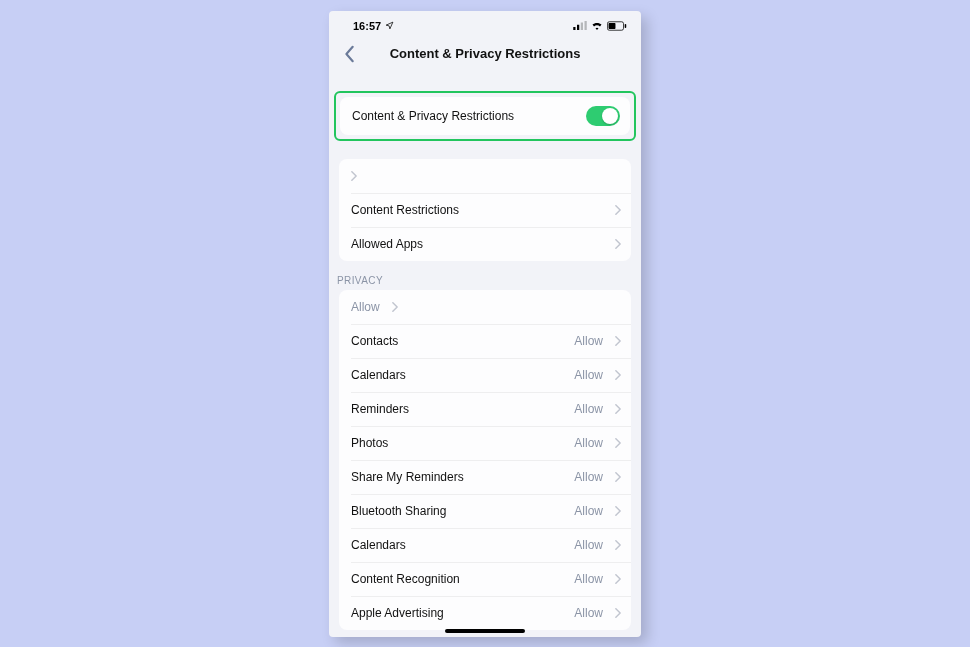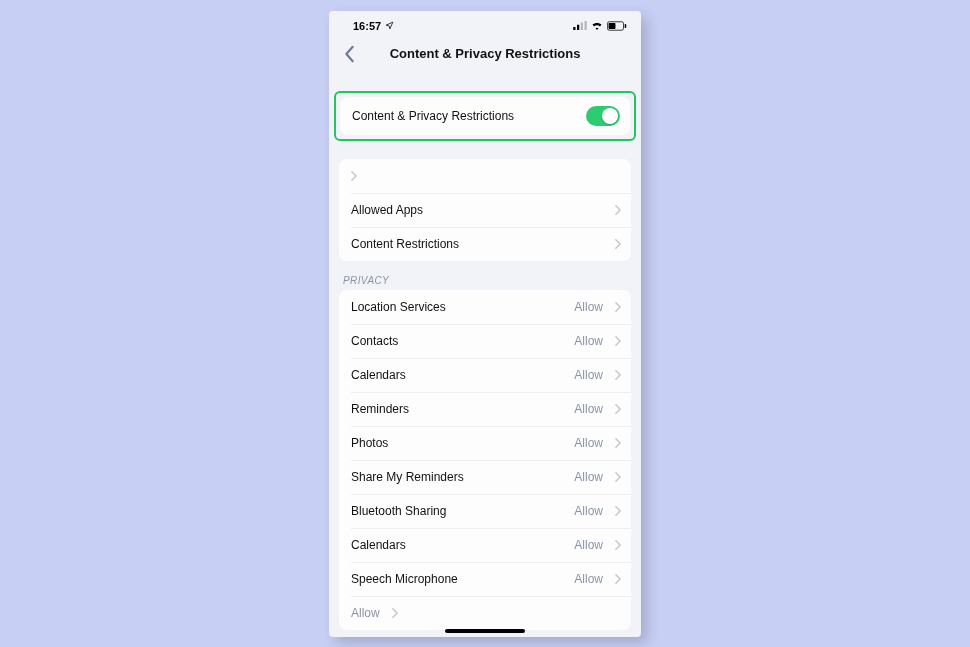--- a/index.html
+++ b/index.html
@@ -113,23 +113,22 @@
   .toggle-knob {
     position: absolute; top: 2px; right: 2px;
     width: 16px; height: 16px; border-radius: 50%;
     background: #fff;
     box-shadow: 0 1px 2px rgba(0,0,0,0.2);
   }
   .section-hdr {
     font-size: 10px;
     letter-spacing: 0.4px;
     color: #8b94a6;
-    padding: 14px 22px 4px 14px;
+    padding: 14px 22px 4px 8px;
     text-transform: uppercase;
-    font-style: italic;
   }
   .list-block {
     margin: 0 10px;
     background: #fdfdfe;
     border-radius: 8px;
     overflow: hidden;
   }
   .home-indicator {
     position: absolute;
     bottom: 4px; left: 50%;
@@ -202,42 +201,41 @@
 
     <div class="list-block">
       <div class="row">
         <span class="chevron">
             <svg width="6" height="10" viewBox="0 0 8 14" fill="none" stroke="#c1c5cf" stroke-width="2" stroke-linecap="round" stroke-linejoin="round">
               <polyline points="1,1 7,7 1,13"></polyline>
             </svg>
           </span>
       </div>
       <div class="row">
+        <span class="row-label">Content Restrictions</span>
+        <span class="chevron">
+            <svg width="6" height="10" viewBox="0 0 8 14" fill="none" stroke="#c1c5cf" stroke-width="2" stroke-linecap="round" stroke-linejoin="round">
+              <polyline points="1,1 7,7 1,13"></polyline>
+            </svg>
+          </span>
+      </div>
+      <div class="row">
         <span class="row-label">Allowed Apps</span>
         <span class="chevron">
             <svg width="6" height="10" viewBox="0 0 8 14" fill="none" stroke="#c1c5cf" stroke-width="2" stroke-linecap="round" stroke-linejoin="round">
               <polyline points="1,1 7,7 1,13"></polyline>
             </svg>
           </span>
       </div>
-      <div class="row">
-        <span class="row-label">Content Restrictions</span>
-        <span class="chevron">
-            <svg width="6" height="10" viewBox="0 0 8 14" fill="none" stroke="#c1c5cf" stroke-width="2" stroke-linecap="round" stroke-linejoin="round">
-              <polyline points="1,1 7,7 1,13"></polyline>
-            </svg>
-          </span>
-      </div>
     </div>
 
     <div class="section-hdr">PRIVACY</div>
 
     <div class="list-block">
       <div class="row">
-        <span class="row-label">Location Services</span>
         <span class="row-value">Allow</span>
         <span class="chevron">
             <svg width="6" height="10" viewBox="0 0 8 14" fill="none" stroke="#c1c5cf" stroke-width="2" stroke-linecap="round" stroke-linejoin="round">
               <polyline points="1,1 7,7 1,13"></polyline>
             </svg>
           </span>
       </div>
       <div class="row">
         <span class="row-label">Contacts</span>
         <span class="row-value">Allow</span>
@@ -295,29 +293,30 @@
       <div class="row">
         <span class="row-label">Calendars</span>
         <span class="row-value">Allow</span>
         <span class="chevron">
             <svg width="6" height="10" viewBox="0 0 8 14" fill="none" stroke="#c1c5cf" stroke-width="2" stroke-linecap="round" stroke-linejoin="round">
               <polyline points="1,1 7,7 1,13"></polyline>
             </svg>
           </span>
       </div>
       <div class="row">
-        <span class="row-label">Speech Microphone</span>
-        <span class="row-value">Allow</span>
-        <span class="chevron">
-            <svg width="6" height="10" viewBox="0 0 8 14" fill="none" stroke="#c1c5cf" stroke-width="2" stroke-linecap="round" stroke-linejoin="round">
-              <polyline points="1,1 7,7 1,13"></polyline>
-            </svg>
-          </span>
-      </div>
-      <div class="row">
+        <span class="row-label">Content Recognition</span>
+        <span class="row-value">Allow</span>
+        <span class="chevron">
+            <svg width="6" height="10" viewBox="0 0 8 14" fill="none" stroke="#c1c5cf" stroke-width="2" stroke-linecap="round" stroke-linejoin="round">
+              <polyline points="1,1 7,7 1,13"></polyline>
+            </svg>
+          </span>
+      </div>
+      <div class="row">
+        <span class="row-label">Apple Advertising</span>
         <span class="row-value">Allow</span>
         <span class="chevron">
             <svg width="6" height="10" viewBox="0 0 8 14" fill="none" stroke="#c1c5cf" stroke-width="2" stroke-linecap="round" stroke-linejoin="round">
               <polyline points="1,1 7,7 1,13"></polyline>
             </svg>
           </span>
       </div>
     </div>
 
   </div>

